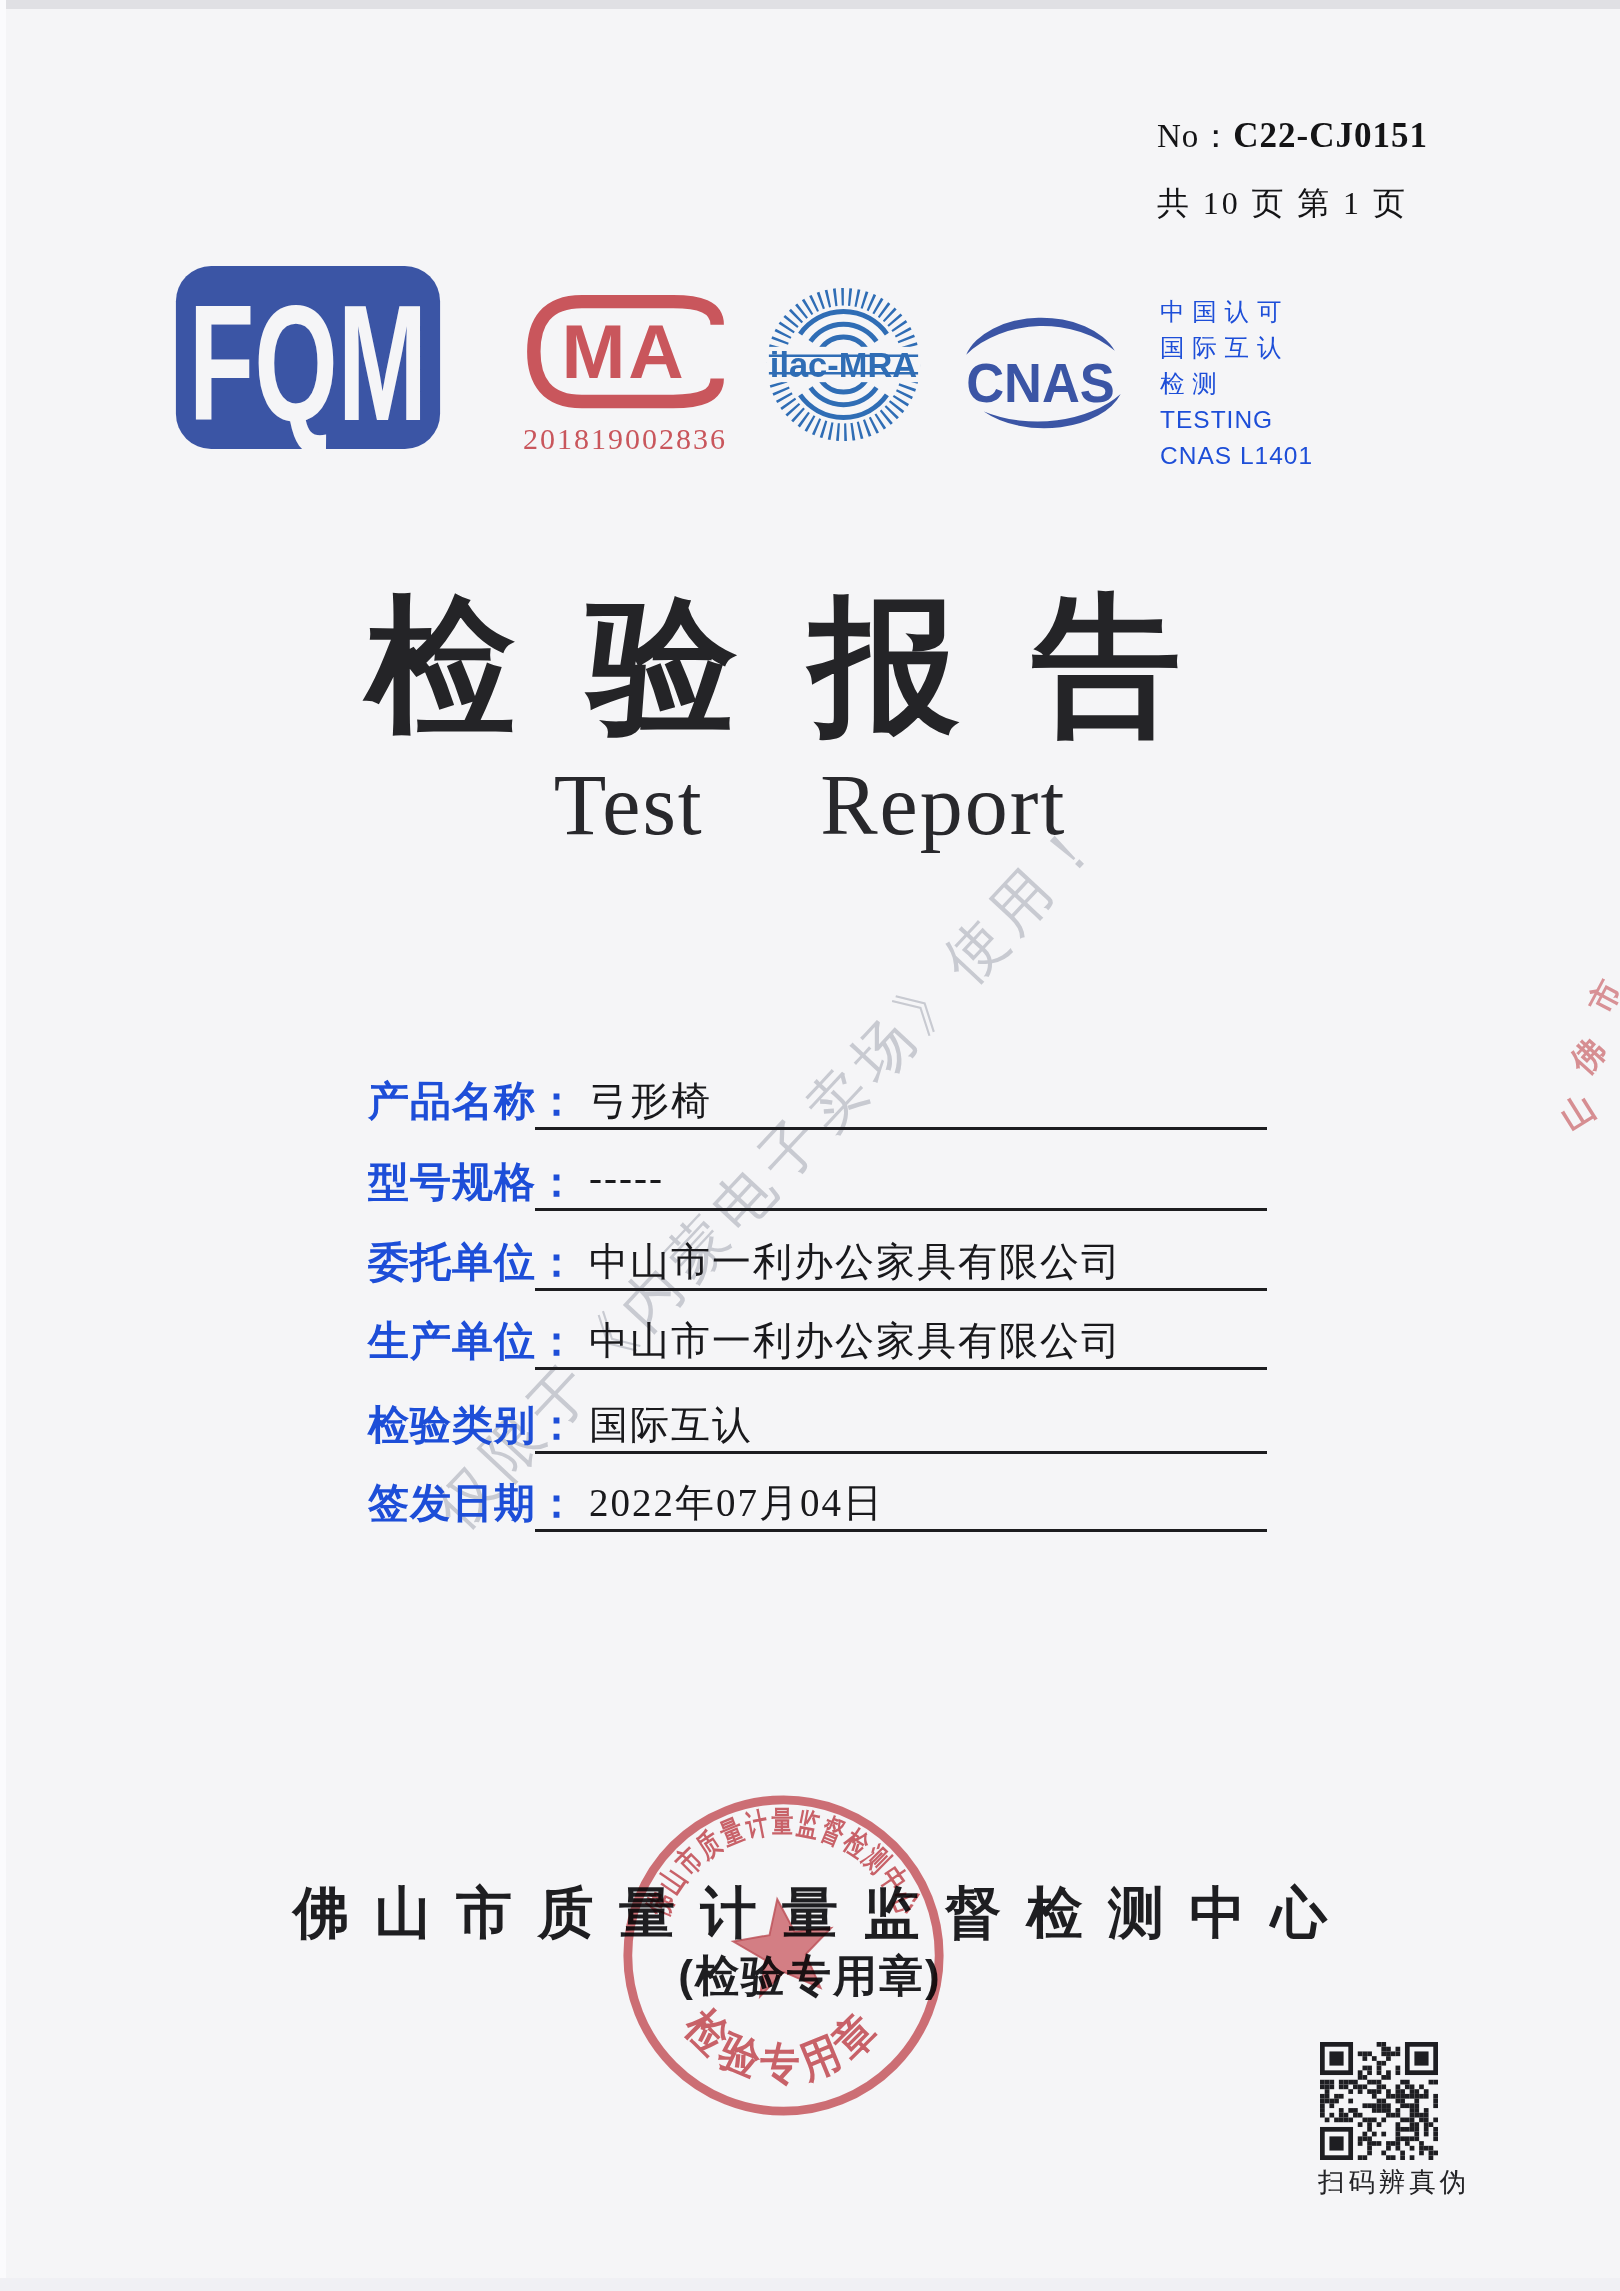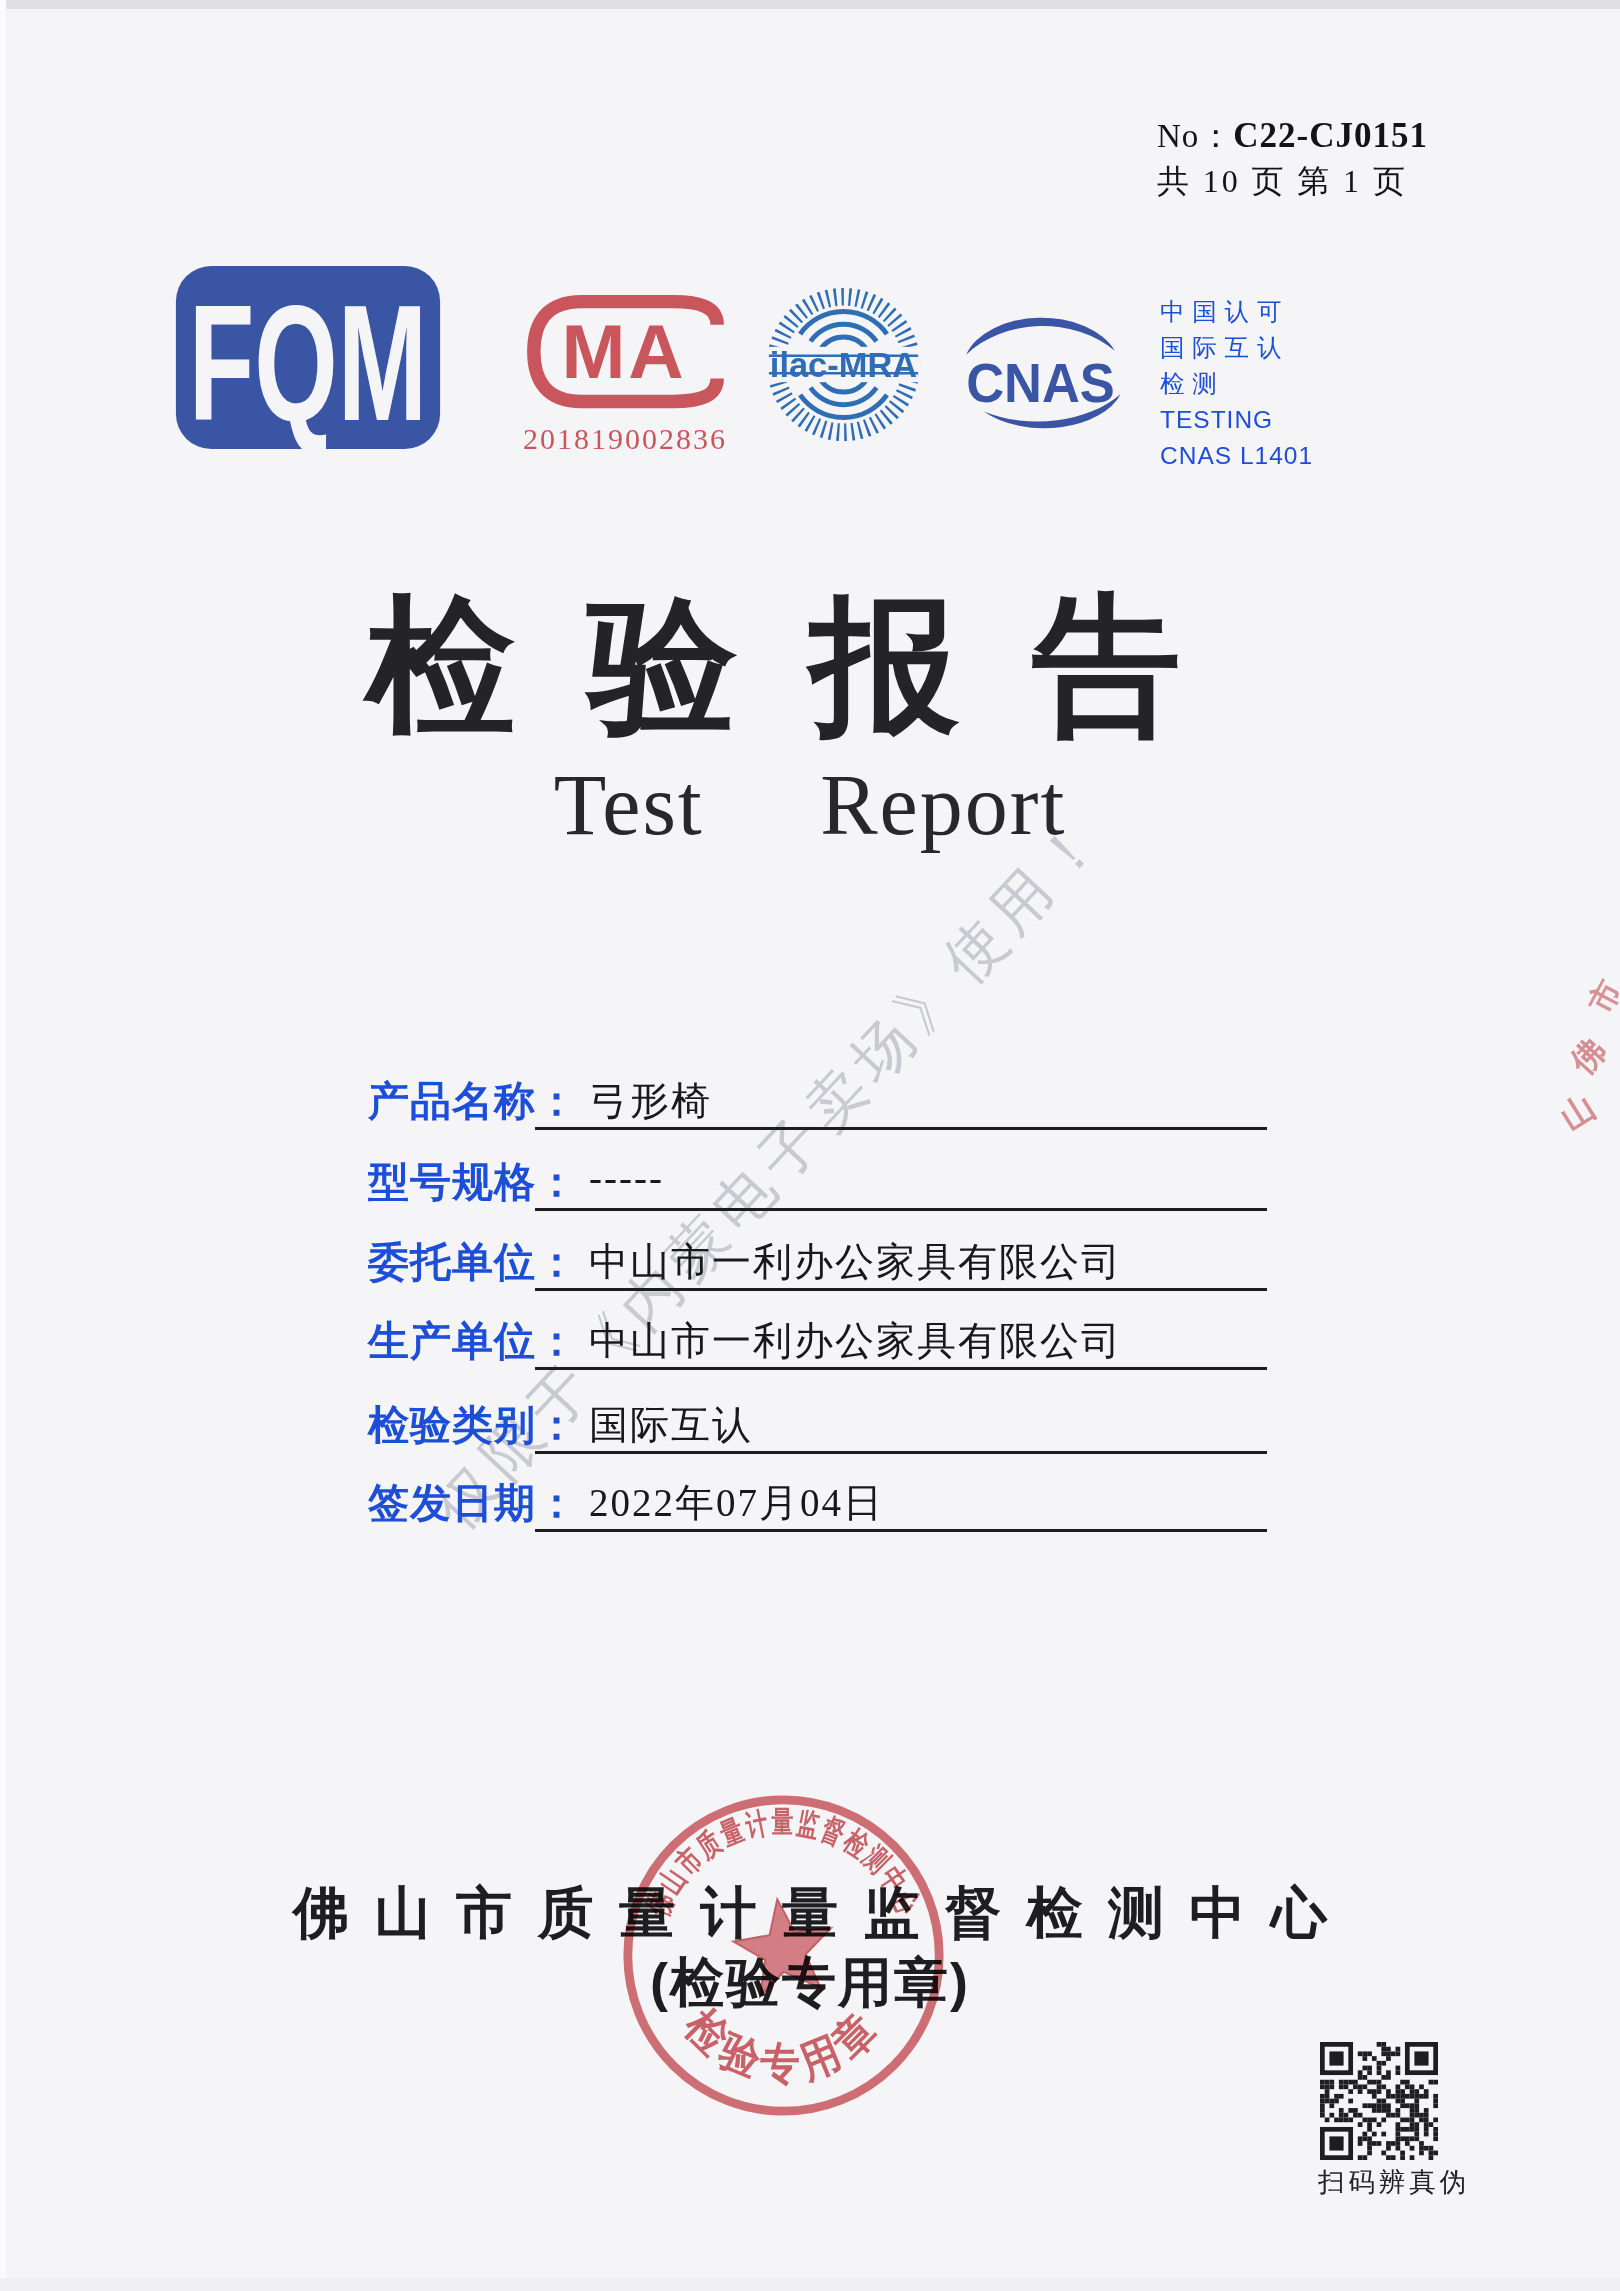--- a/index.html
+++ b/index.html
@@ -7,21 +7,21 @@
         font-family:"Liberation Sans","DejaVu Sans",sans-serif;color:#1c1c1f;}
   .edge-top{position:absolute;left:0;top:0;width:100%;height:8.8px;background:#e0e0e4;}
   .edge-left{position:absolute;left:0;top:0;width:5.9px;height:100%;background:#fbfbfd;}
   .edge-bottom{position:absolute;left:0;bottom:0;width:100%;height:13.7px;background:#f0f0f4;}
 
   
   .no-block{position:absolute;left:1157px;top:114px;width:323px;
             font-family:"Liberation Serif","DejaVu Serif",serif;color:#141416;}
   .no-line1{font-size:33px;letter-spacing:1px;}
   .no-line1 b{font-size:35px;font-weight:700;}
-  .no-line2{font-size:32px;margin-top:1px;letter-spacing:2.9px;}
+  .no-line2{font-size:32px;margin-top:23px;letter-spacing:2.9px;}
 
   
   .logo{position:absolute;}
   .fqm{left:172px;top:261px;width:272px;height:193px;}
   .cma{left:510px;top:292px;width:230px;text-align:center;}
   .cma-number{font-family:"Liberation Serif","DejaVu Serif",serif;color:#c9565c;
               font-size:30px;letter-spacing:2px;margin-top:5.9px;white-space:nowrap;}
   .ilac{left:763px;top:283px;width:161px;height:163px;}
   .cnas{left:956px;top:300px;width:169px;height:133px;}
   .accred{position:absolute;left:1160px;top:294px;width:206px;color:#1d4ed8;}
@@ -49,21 +49,21 @@
              letter-spacing:1px;white-space:nowrap;}
   .frow .val{position:absolute;left:221px;top:0;font-size:39px;font-weight:400;color:#19191c;
              letter-spacing:2px;white-space:nowrap;text-align:center;}
   .frow .uline{position:absolute;left:167px;right:0;top:53px;height:2.9px;background:#1d1d20;}
 
   
   .org-zh{position:absolute;left:0;top:1876px;width:100%;text-align:center;
           font-size:56px;font-weight:900;letter-spacing:25.5px;padding-left:25.5px;
           box-sizing:border-box;color:#1e1e21;}
   .seal-note{position:absolute;left:0;top:1947px;width:100%;text-align:center;
-             font-size:54px;font-weight:700;color:#1e1e21;letter-spacing:2px;}
+             font-size:44px;font-weight:700;color:#1e1e21;letter-spacing:2px;}
   .org-en{position:absolute;left:0;top:1992px;width:100%;text-align:center;
           font-family:"Liberation Serif","DejaVu Serif",serif;font-size:37px;
           font-weight:700;color:#1b1b1e;letter-spacing:0.5px;word-spacing:5.9px;}
 
   .stamp-main{position:absolute;left:619px;top:1791px;width:329px;height:329px;
               mix-blend-mode:multiply;opacity:0.93;}
   .stamp-edge{position:absolute;left:1550px;top:939px;width:71px;height:372px;
               mix-blend-mode:multiply;opacity:0.9;}
 
   .qr-wrap{position:absolute;left:1318px;top:2042px;width:122px;text-align:center;}

